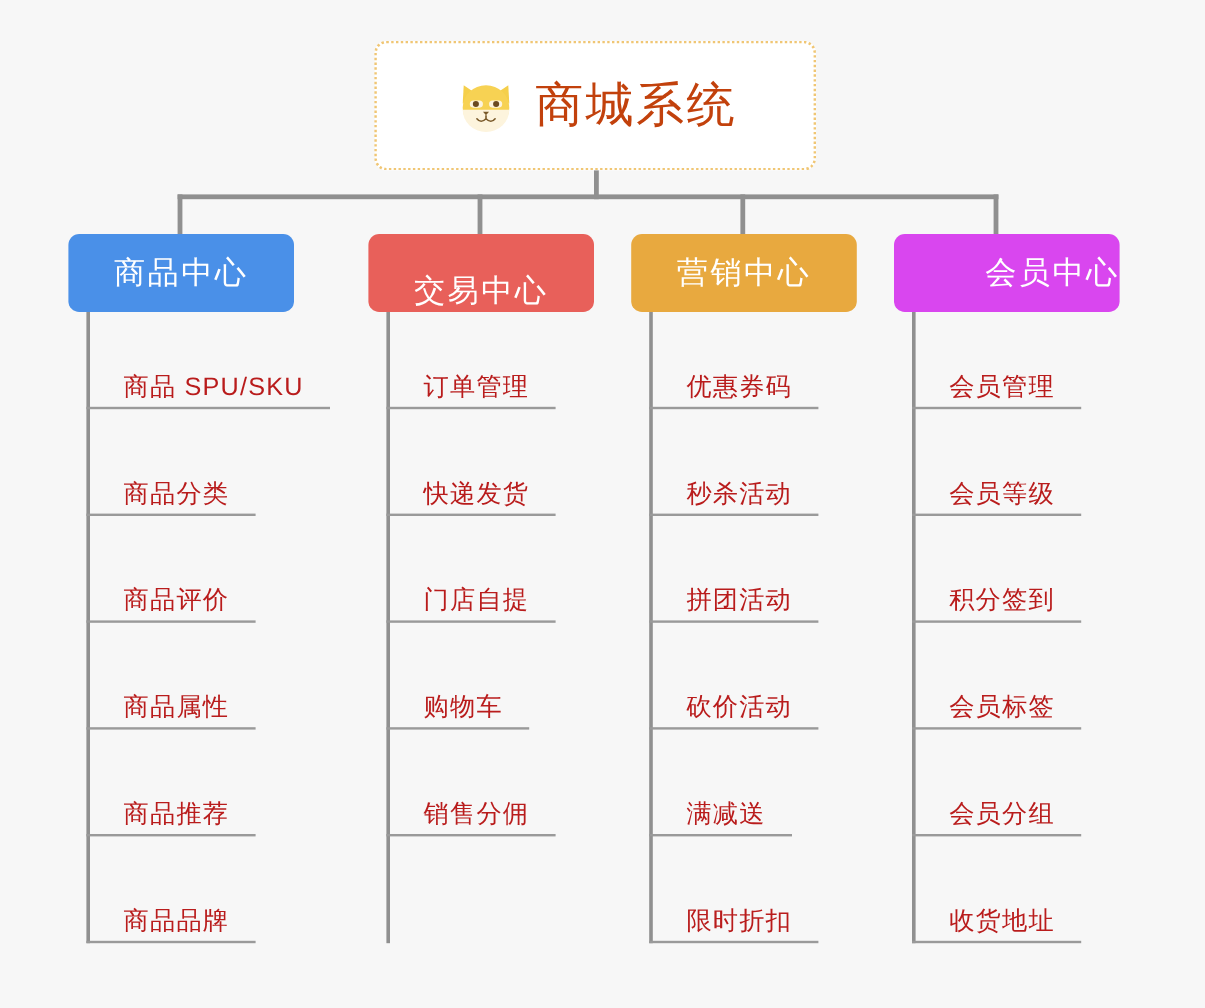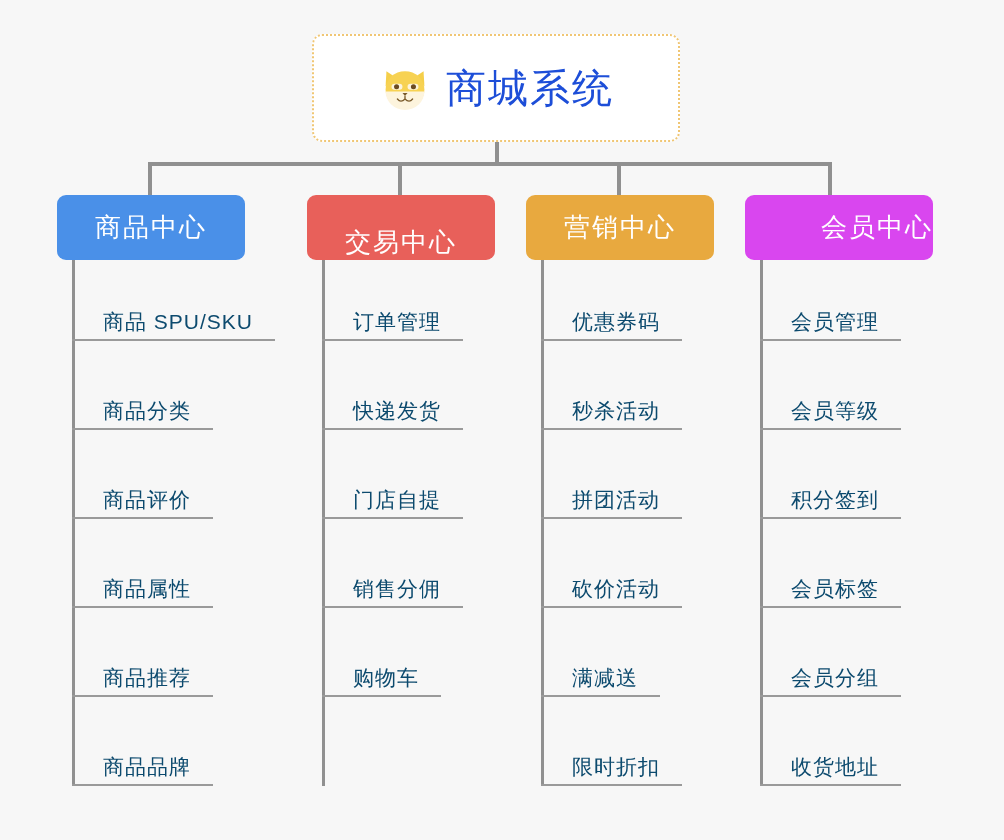--- a/index.html
+++ b/index.html
@@ -109,21 +109,21 @@
     position: relative;
     height: 89px;
     box-sizing: border-box;
     padding-left: 15px;
   }
   .leaf-label {
     position: absolute;
     left: 46px;
     bottom: 13px;
     font-size: 21px;
-    color: #0c4a6e;
+    color: #b91c1c;
     white-space: nowrap;
     letter-spacing: 1px;
   }
   .leaf-underline {
     position: absolute;
     left: 15px;
     bottom: 8px;
     height: 2px;
     background: #9a9a9a;
   }
@@ -148,21 +148,21 @@
         <rect x="35" y="27" width="13" height="7" rx="3.5" fill="#fdf4dd"></rect>
 
         <ellipse cx="22" cy="30.5" rx="3" ry="3" fill="#6b4a21"></ellipse>
         <ellipse cx="42" cy="30.5" rx="3" ry="3" fill="#6b4a21"></ellipse>
 
         <path d="M29 38 h6 l-3 3.5 z" fill="#7a5a2a"></path>
 
         <path d="M32 42 v3 M32 45 q-5 5 -9 0 M32 45 q5 5 9 0" stroke="#7a5a2a" stroke-width="1.6" fill="none" stroke-linecap="round"></path>
       </svg>
     </span>
-    <span class="root-title" style="color: #1d4ed8;">商城系统</span>
+    <span class="root-title" style="color: #c2410c;">商城系统</span>
   </div>
 
   <div class="conn conn-stem" style="background: rgb(144, 144, 144);"></div>
   <div class="conn conn-bar" style="background: rgb(144, 144, 144);"></div>
   <div class="conn conn-drop" style="left: 148px; background: rgb(144, 144, 144);"></div>
   <div class="conn conn-drop" style="left: 398px; background: rgb(144, 144, 144);"></div>
   <div class="conn conn-drop" style="left: 617px; background: rgb(144, 144, 144);"></div>
   <div class="conn conn-drop" style="left: 828px; background: rgb(144, 144, 144);"></div>
 
   <div class="column" style="left:57px;">
@@ -210,26 +210,26 @@
       </div>
       <div class="leaf-item">
         <span class="leaf-label">快递发货</span>
         <span class="leaf-underline" style="width: 141px;"></span>
       </div>
       <div class="leaf-item">
         <span class="leaf-label">门店自提</span>
         <span class="leaf-underline" style="width: 141px;"></span>
       </div>
       <div class="leaf-item">
-        <span class="leaf-label">销售分佣</span>
-        <span class="leaf-underline" style="width: 141px;"></span>
-      </div>
-      <div class="leaf-item">
         <span class="leaf-label">购物车</span>
         <span class="leaf-underline" style="width: 119px;"></span>
+      </div>
+      <div class="leaf-item">
+        <span class="leaf-label">销售分佣</span>
+        <span class="leaf-underline" style="width: 141px;"></span>
       </div>
     </div>
   </div>
 
   <div class="column" style="left:526px;">
     <div class="col-header" style="background: rgb(232, 169, 63);">
       <span>营销中心</span>
     </div>
     <div class="leaf-list">
       <div class="leaf-trunk" style="height: 526px;"></div>

